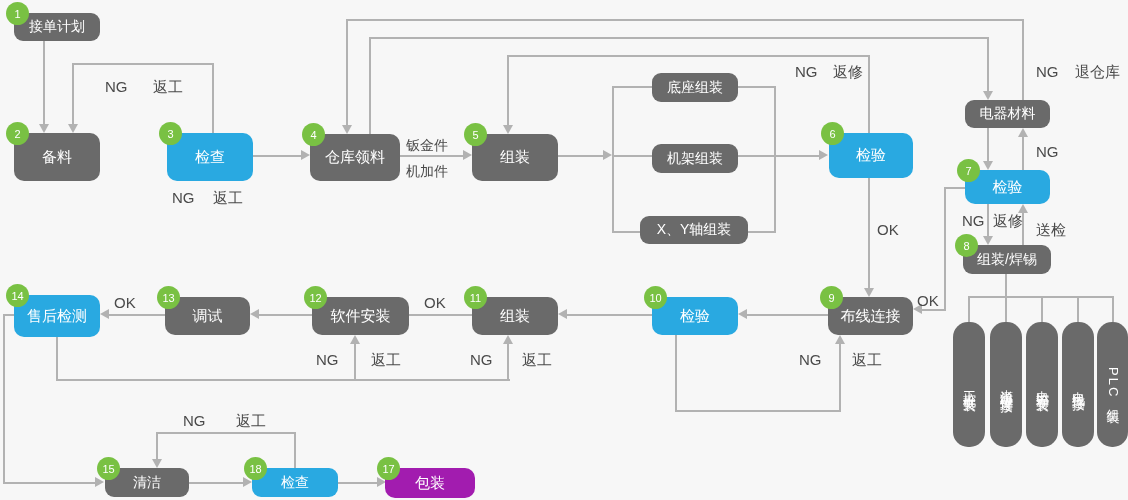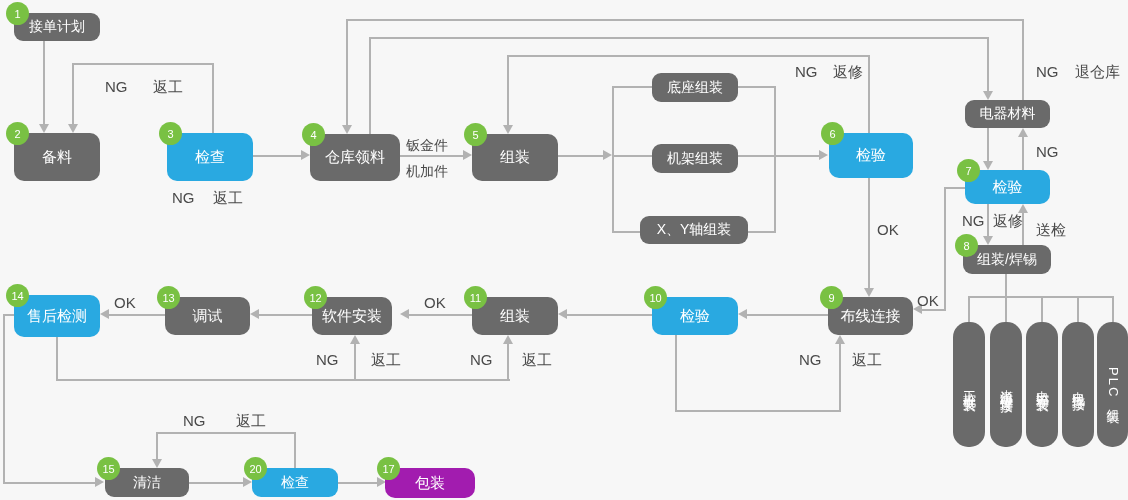--- a/index.html
+++ b/index.html
@@ -217,38 +217,38 @@
     <span>布线连接</span>
   </div>
   <div class="node blue" style="left:652px;top:297px;width:86px;height:38px;">
     <span class="badge">10</span>
     <span>检验</span>
   </div>
   <div class="node gray" style="left:472px;top:297px;width:86px;height:38px;">
     <span class="badge">11</span>
     <span>组装</span>
   </div>
-  <div class="node gray" style="left:312px;top:297px;width:80px;height:38px;">
+  <div class="node gray" style="left:312px;top:297px;width:97px;height:38px;">
     <span class="badge">12</span>
     <span>软件安装</span>
   </div>
   <div class="node gray" style="left:165px;top:297px;width:85px;height:38px;">
     <span class="badge">13</span>
     <span>调试</span>
   </div>
   <div class="node blue" style="left:14px;top:295px;width:86px;height:42px;">
     <span class="badge">14</span>
     <span>售后检测</span>
   </div>
   <div class="node gray small" style="left:105px;top:468px;width:84px;height:29px;">
     <span class="badge">15</span>
     <span>清洁</span>
   </div>
   <div class="node blue small" style="left:252px;top:468px;width:86px;height:29px;">
-    <span class="badge">20</span>
+    <span class="badge">18</span>
     <span>检查</span>
   </div>
   <div class="node green" style="left:385px;top:468px;width:90px;height:30px;">
     <span class="badge">17</span>
     <span>包装</span>
   </div>
 
   <div class="node gray vbox" style="left:953px;top:322px;width:32px;height:125px;">
     <span>工控机安装</span>
   </div>

